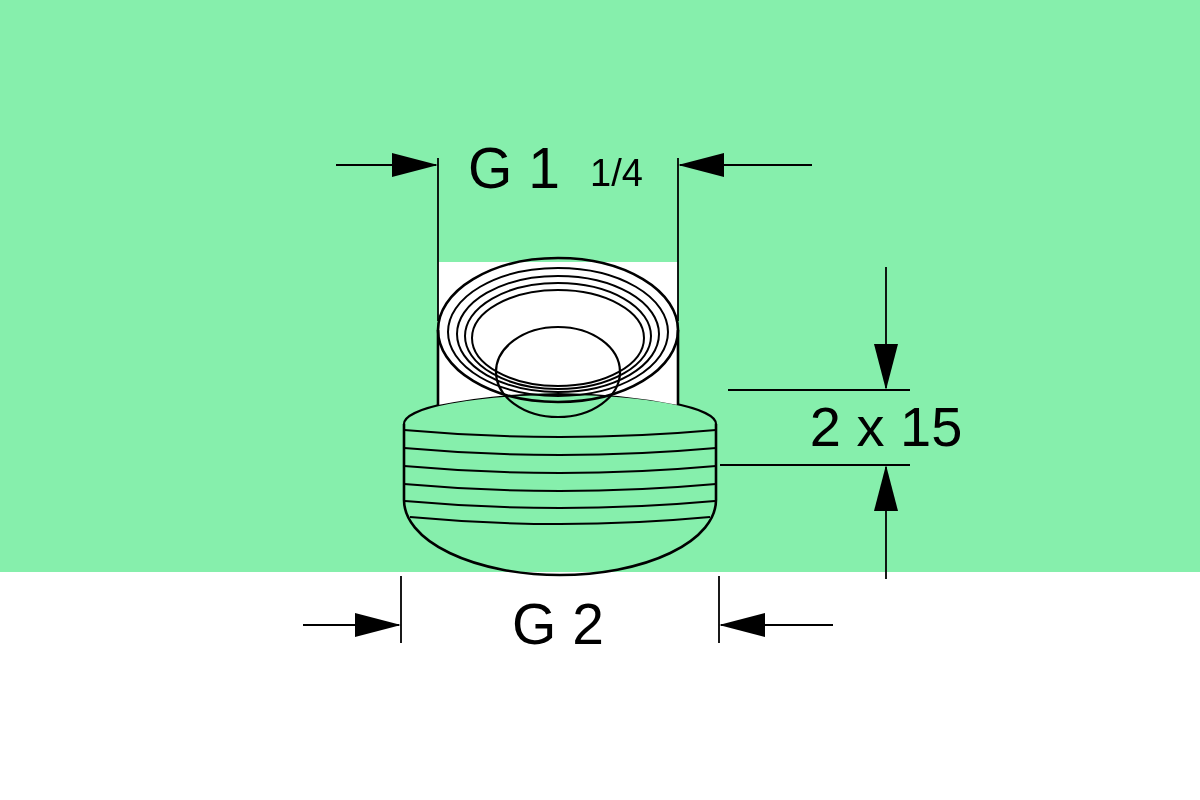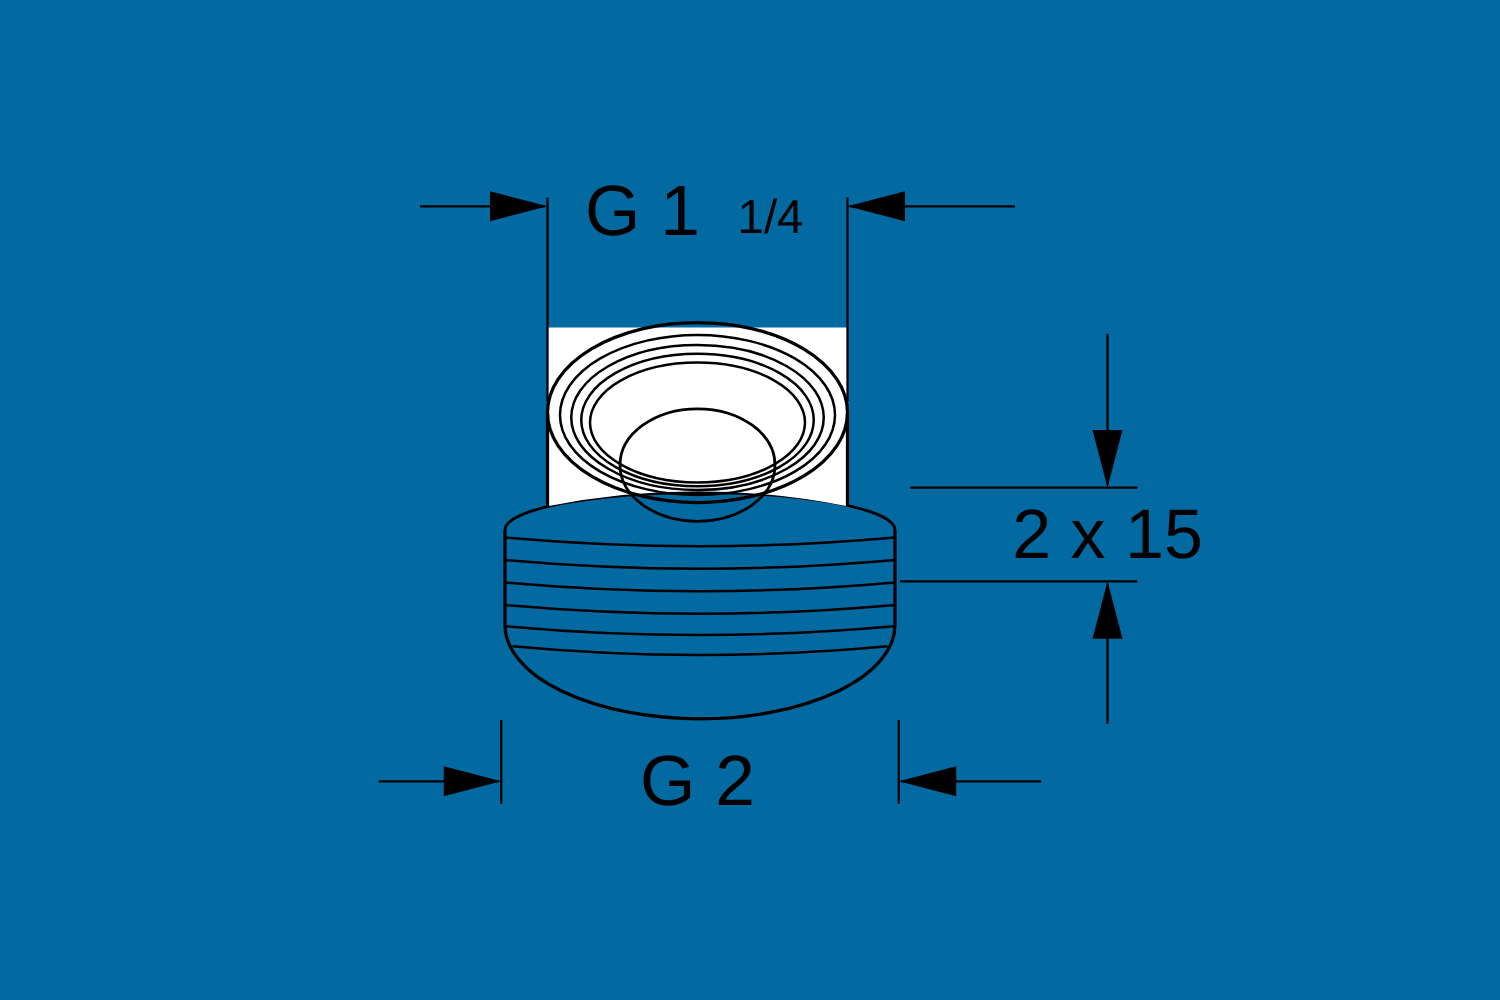--- a/index.html
+++ b/index.html
@@ -6,22 +6,22 @@
     margin: 0;
     padding: 0;
     background: #ffffff;
     width: 1200px;
     height: 800px;
     overflow: hidden;
     font-family: "Liberation Sans", sans-serif;
   }
   .sheet {
     width: 1200px;
-    height: 800px;
-    background: #0369a1;
+    height: 572px;
+    background: #86efac;
     position: relative;
   }
   svg { display: block; }
   .part-line   { stroke: #000000; fill: none; }
   .dim-line    { stroke: #000000; fill: none; stroke-width: 1.8; }
   .arrowhead   { fill: #000000; stroke: none; }
   .dim-text    { fill: #000000; font-family: "Liberation Sans", sans-serif; }
 </style>
 </head>
 <body>

